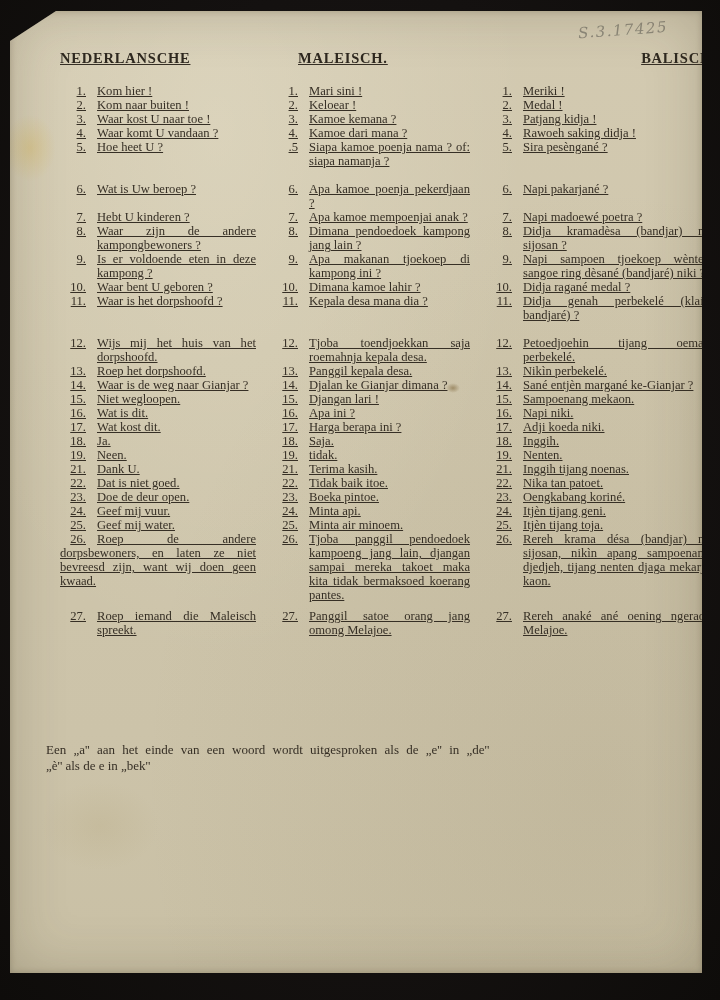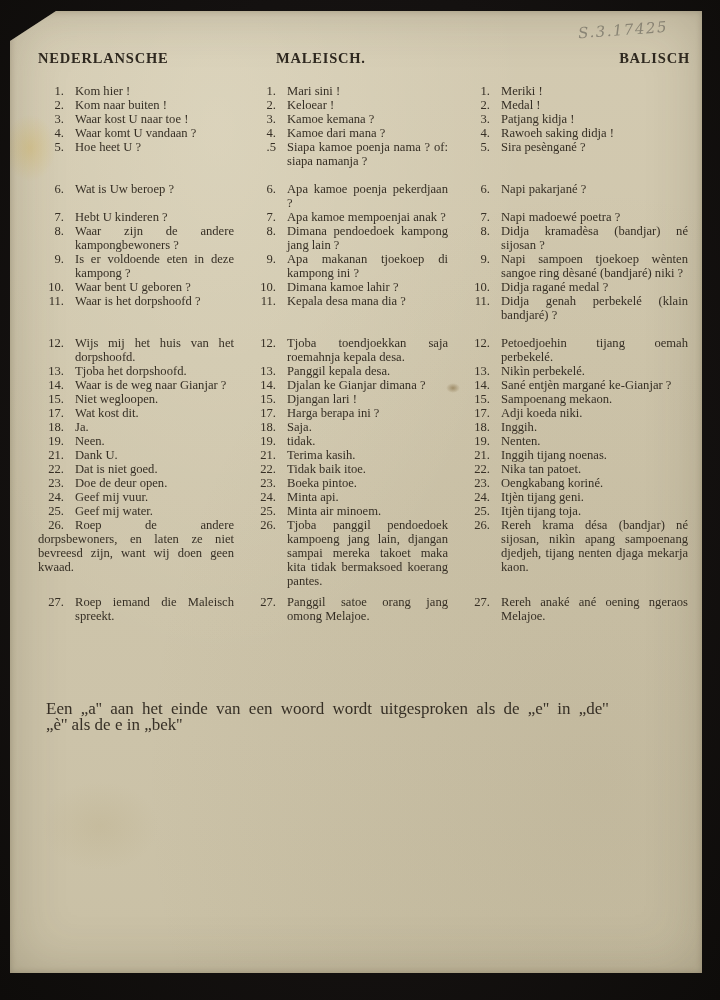--- a/index.html
+++ b/index.html
@@ -34,23 +34,23 @@
     background:radial-gradient(ellipse, rgba(160,140,85,0.12) 0%, rgba(160,140,85,0) 70%);}
 
   .annotation{
     position:absolute;left:568px;top:10px;
     font-family:"DejaVu Serif",serif;font-style:italic;
     font-size:15px;letter-spacing:1.5px;color:#8e897a;
     transform:rotate(-4deg);white-space:nowrap;
   }
 
   table.phrases{
-    position:absolute;left:28px;top:40px;width:652px;
+    position:absolute;left:50px;top:40px;width:652px;
     border-collapse:collapse;table-layout:fixed;
-    font-size:12.6px;line-height:14px;color:#362f25;
+    font-size:12.6px;line-height:14px;color:#362f25;text-decoration:underline;
   }
   col.c1{width:212px}
   col.c2{width:214px}
   col.c3{width:226px}
   th{
     font-size:14.5px;font-weight:bold;letter-spacing:0.8px;
     padding:0 0 19px 0;vertical-align:top;color:#2f2920;
   }
   th.h-nl{text-align:left;}
   th.h-ms{text-align:left;padding-left:26px;}
@@ -58,22 +58,22 @@
   td{vertical-align:top;padding:0;}
   tr.gap-md td{padding-top:14px;}
   tr.gap-sm td{padding-top:7px;}
   .cell{display:flex;}
   .num{flex:none;width:26px;text-align:right;padding-right:11px;}
   .phrase{flex:1;text-align:justify;padding-right:16px;hyphens:none;}
   td:last-child .phrase{padding-right:2px;}
   .phrase.outdent{display:block;margin-left:-37px;text-indent:37px;}
 
   .footnote{
-    position:absolute;left:36px;top:690px;width:652px;
-    font-size:17px;line-height:15.5px;color:#362f25;
+    position:absolute;left:36px;top:731px;width:652px;
+    font-size:13px;line-height:15.5px;color:#362f25;
   }
   .footnote .fline1{word-spacing:4px;}
 </style>
 </head>
 <body>
 
 <div class="stage">
   <div class="paper">
     <div class="stain s1"></div>
     <div class="stain s2"></div>
@@ -332,21 +332,21 @@
               <div class="cell">
                 <span class="num">12.</span>
                 <span class="phrase">Petoedjoehin tijang oemah perbekelé.</span>
               </div>
             </td>
           </tr>
           <tr>
             <td>
               <div class="cell">
                 <span class="num">13.</span>
-                <span class="phrase">Tjoba het dorpshoofd.</span>
+                <span class="phrase">Roep het dorpshoofd.</span>
               </div>
             </td>
             <td>
               <div class="cell">
                 <span class="num">13.</span>
                 <span class="phrase">Panggil kepala desa.</span>
               </div>
             </td>
             <td>
               <div class="cell">
@@ -385,20 +385,40 @@
             <td>
               <div class="cell">
                 <span class="num">15.</span>
                 <span class="phrase">Djangan lari !</span>
               </div>
             </td>
             <td>
               <div class="cell">
                 <span class="num">15.</span>
                 <span class="phrase">Sampoenang mekaon.</span>
+              </div>
+            </td>
+          </tr>
+          <tr>
+            <td>
+              <div class="cell">
+                <span class="num">16.</span>
+                <span class="phrase">Wat is dit.</span>
+              </div>
+            </td>
+            <td>
+              <div class="cell">
+                <span class="num">16.</span>
+                <span class="phrase">Apa ini ?</span>
+              </div>
+            </td>
+            <td>
+              <div class="cell">
+                <span class="num">16.</span>
+                <span class="phrase">Napi niki.</span>
               </div>
             </td>
           </tr>
           <tr>
             <td>
               <div class="cell">
                 <span class="num">17.</span>
                 <span class="phrase">Wat kost dit.</span>
               </div>
             </td>

